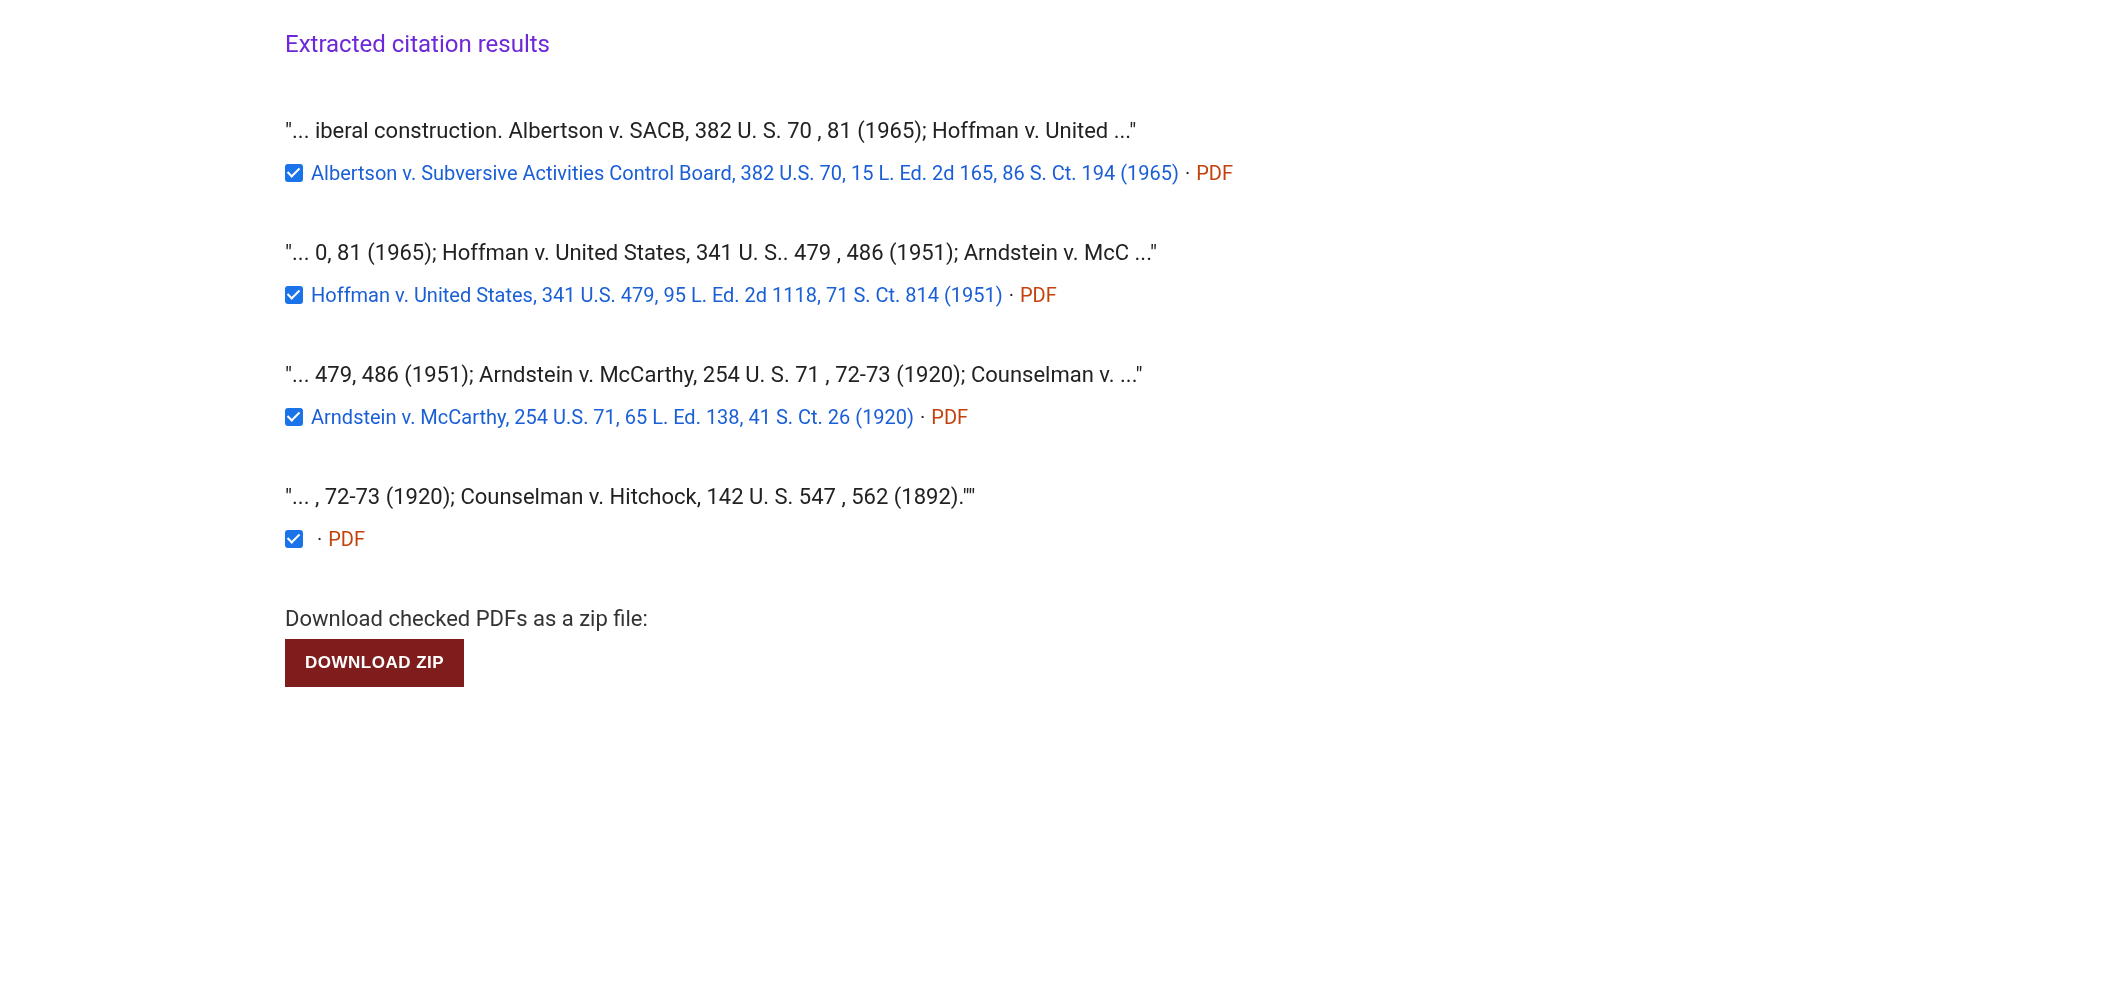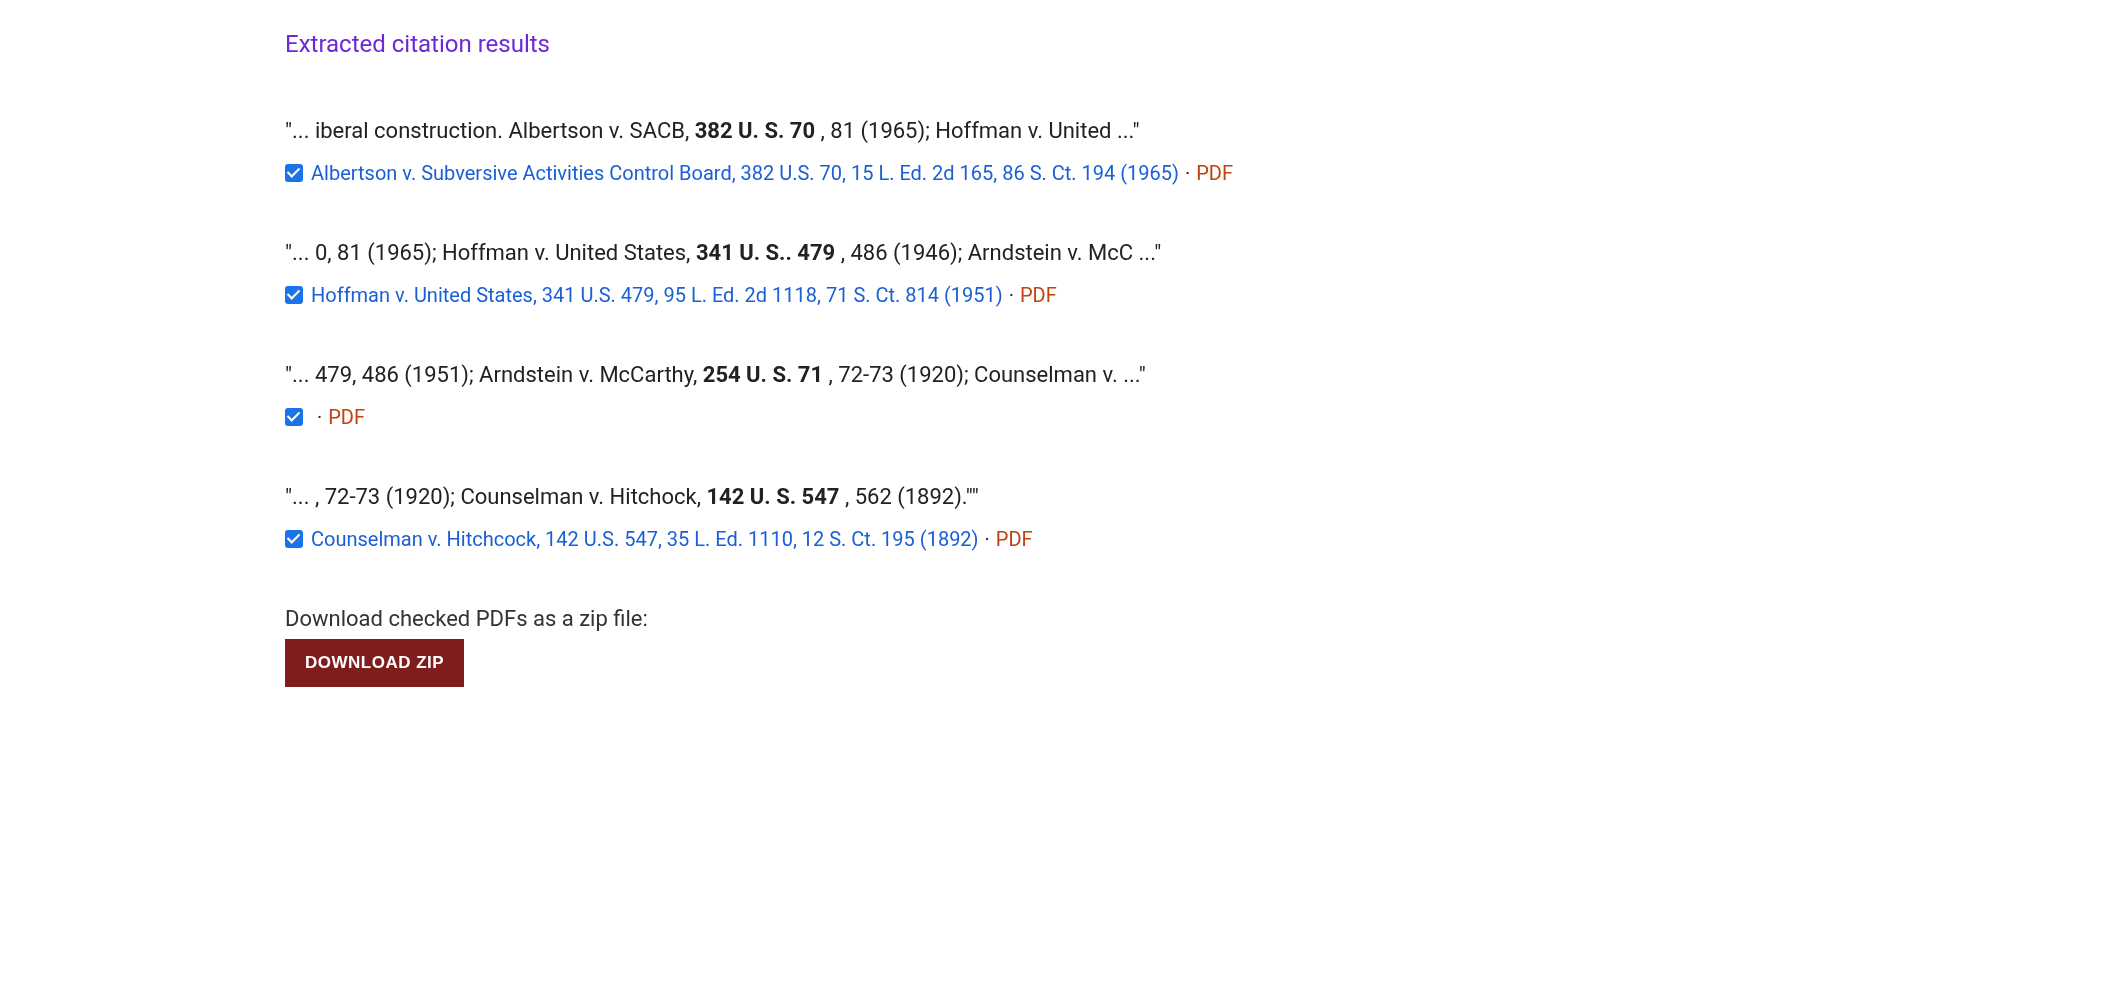--- a/index.html
+++ b/index.html
@@ -23,21 +23,21 @@
     .result-block {
       margin-bottom: 55px;
     }
     .context-line {
       font-size: 22px;
       color: #222;
       margin-bottom: 18px;
       font-weight: 400;
     }
     .context-line .bold-citation {
-      font-weight: 700;
+      font-weight: 400;
     }
     .result-link-row {
       font-size: 20px;
       display: flex;
       align-items: center;
       flex-wrap: wrap;
     }
     .checkbox {
       appearance: none;
       -webkit-appearance: none;
@@ -105,41 +105,41 @@
     <div class="result-block">
       <div class="context-line"><span>"... iberal construction. Albertson v. SACB, </span><span class="bold-citation">382 U. S. 70</span><span> , 81 (1965); Hoffman v. United ..."</span></div>
       <div class="result-link-row">
         <input type="checkbox" class="checkbox" checked="" style="">
         <a class="case-link">Albertson v. Subversive Activities Control Board, 382 U.S. 70, 15 L. Ed. 2d 165, 86 S. Ct. 194 (1965)</a>
         <span class="separator">·</span>
         <a class="pdf-link">PDF</a>
       </div>
     </div>
     <div class="result-block">
-      <div class="context-line"><span>"... 0, 81 (1965); Hoffman v. United States, </span><span class="bold-citation">341 U. S.. 479</span><span> , 486 (1946); Arndstein v. McC ..."</span></div>
+      <div class="context-line"><span>"... 0, 81 (1965); Hoffman v. United States, </span><span class="bold-citation">341 U. S.. 479</span><span> , 486 (1951); Arndstein v. McC ..."</span></div>
       <div class="result-link-row">
         <input type="checkbox" class="checkbox" checked="" style="">
         <a class="case-link">Hoffman v. United States, 341 U.S. 479, 95 L. Ed. 2d 1118, 71 S. Ct. 814 (1951)</a>
         <span class="separator">·</span>
         <a class="pdf-link">PDF</a>
       </div>
     </div>
     <div class="result-block">
       <div class="context-line"><span>"... 479, 486 (1951); Arndstein v. McCarthy, </span><span class="bold-citation">254 U. S. 71</span><span> , 72-73 (1920); Counselman v. ..."</span></div>
       <div class="result-link-row">
         <input type="checkbox" class="checkbox" checked="" style="">
+        <a class="case-link">Arndstein v. McCarthy, 254 U.S. 71, 65 L. Ed. 138, 41 S. Ct. 26 (1920)</a>
         <span class="separator">·</span>
         <a class="pdf-link">PDF</a>
       </div>
     </div>
     <div class="result-block">
       <div class="context-line"><span>"... , 72-73 (1920); Counselman v. Hitchock, </span><span class="bold-citation">142 U. S. 547</span><span> , 562 (1892).""</span></div>
       <div class="result-link-row">
         <input type="checkbox" class="checkbox" checked="" style="">
-        <a class="case-link">Counselman v. Hitchcock, 142 U.S. 547, 35 L. Ed. 1110, 12 S. Ct. 195 (1892)</a>
         <span class="separator">·</span>
         <a class="pdf-link">PDF</a>
       </div>
     </div>
   </div>
 
 <div class="download-prompt">Download checked PDFs as a zip file:</div>
 
 <button class="download-button">DOWNLOAD ZIP</button>
 

